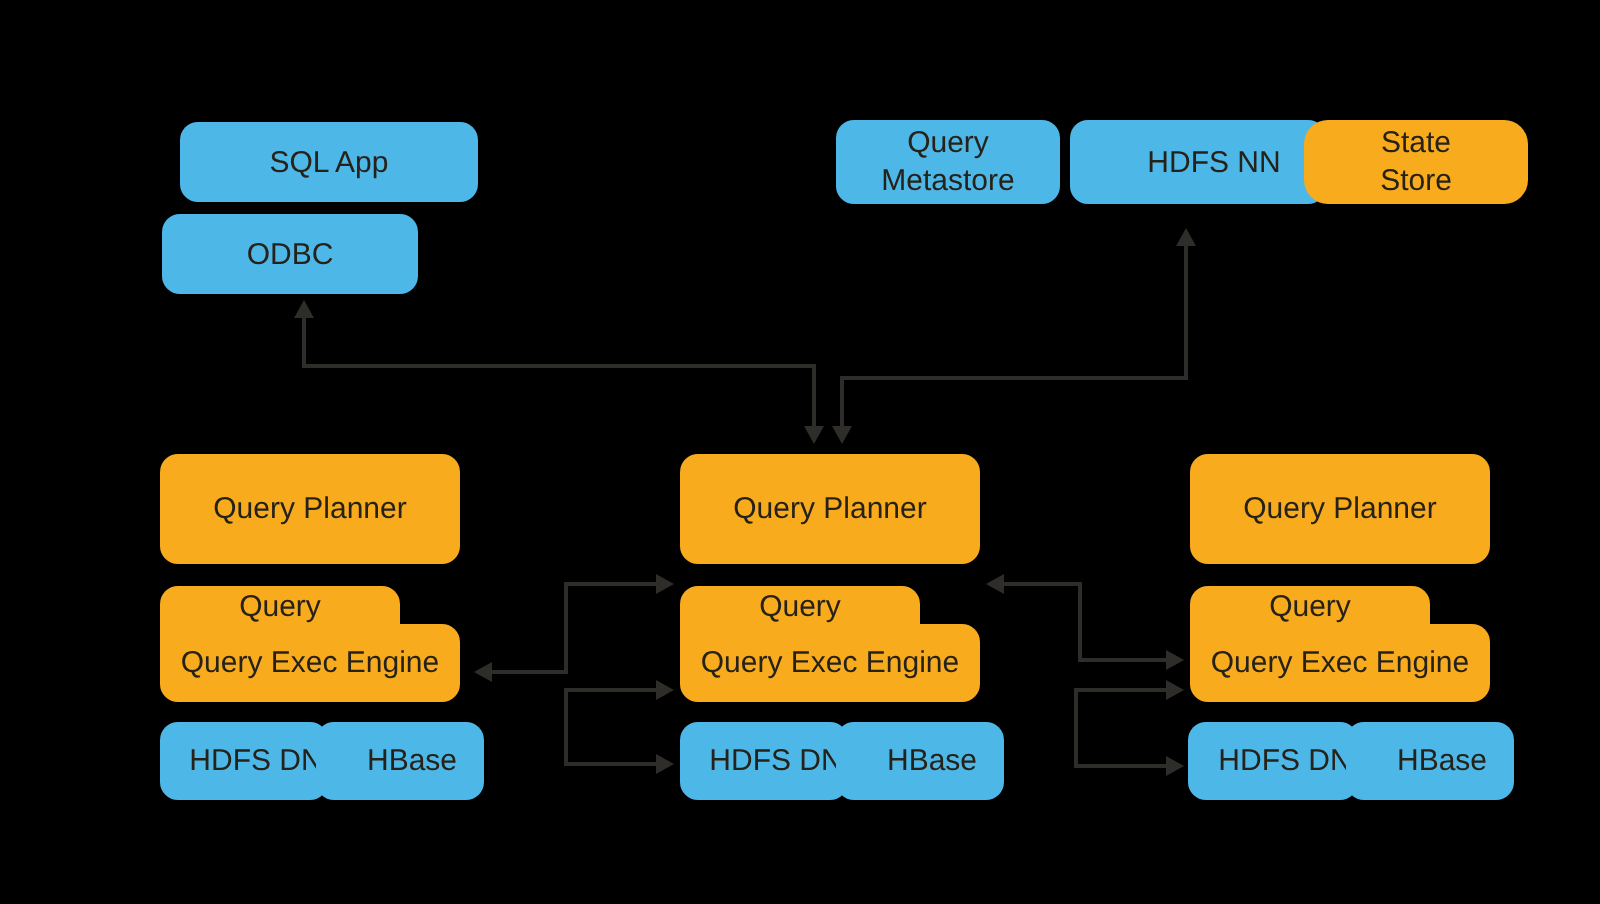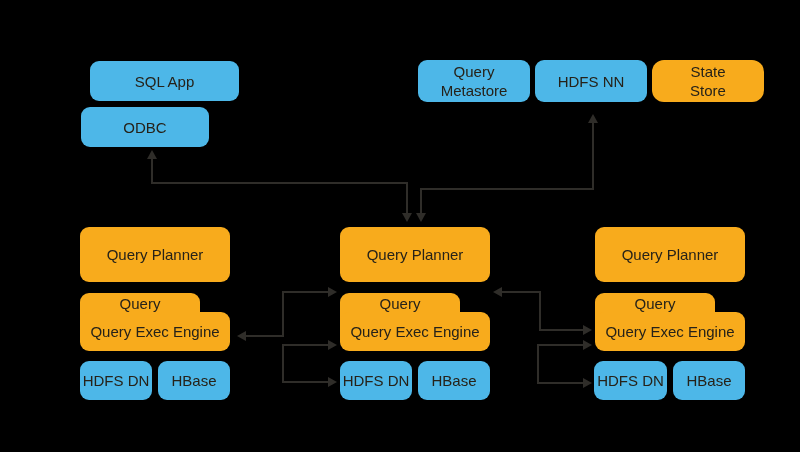--- a/index.html
+++ b/index.html
@@ -31,28 +31,28 @@
   }
   .blue{background:var(--blue);}
   .orange{background:var(--orange);}
 
   
   .n-sql-app{left:90px;top:61px;width:149px;height:40px;}
   .n-odbc{left:81px;top:107px;width:128px;height:40px;}
 
   
   .n-hive{left:418px;top:60px;width:112px;height:42px;}
-  .n-hdfs-nn{left:535px;top:60px;width:112px;height:42px;}
+  .n-hdfs-nn{left:535px;top:60px;width:112px;height:42px;padding-left:16px;}
   .n-state-store{left:652px;top:60px;width:112px;height:42px;border-radius:12px;}
 
   
   .row-qp{top:227px;height:55px;width:150px;}
   .row-qc{top:271px;height:39px;width:120px;margin-top:22px;}
   .row-qee{top:312px;height:39px;width:150px;}
-  .row-sub{top:361px;height:39px;}
+  .row-sub{top:361px;height:39px;padding-left:12px;}
   .col-l{left:80px;}
   .col-m{left:340px;}
   .col-r{left:595px;}
   .n-dn-l{left:80px;width:72px;}
   .n-hb-l{left:158px;width:72px;}
   .n-dn-m{left:340px;width:72px;}
   .n-hb-m{left:418px;width:72px;}
   .n-dn-r{left:594px;width:73px;}
   .n-hb-r{left:673px;width:72px;}
 </style>

